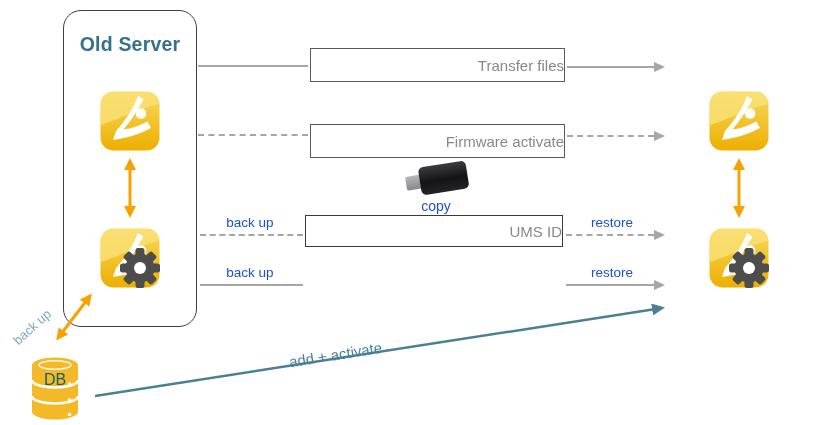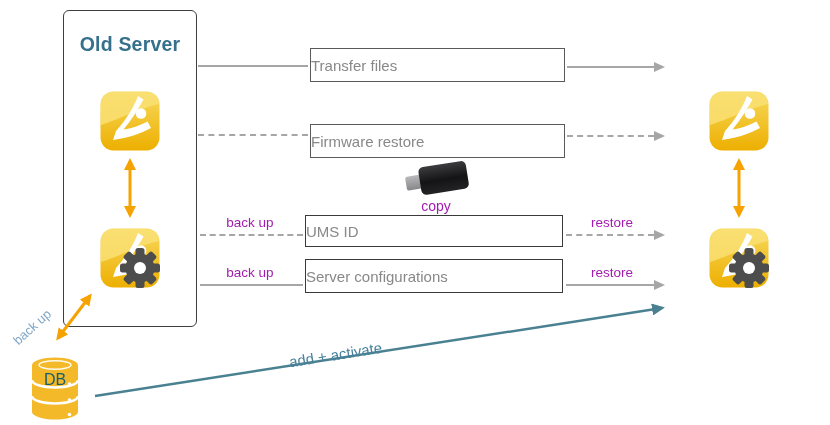--- a/index.html
+++ b/index.html
@@ -4,31 +4,31 @@
 <style>
   html,body{margin:0;padding:0;background:#fff;}
   .canvas{
     position:relative;width:830px;height:425px;background:#ffffff;overflow:hidden;
     font-family:"Liberation Sans",sans-serif;
   }
   .abs{position:absolute;}
 
   
   .server-box{
-    box-sizing:border-box;border:1.5px solid #3e3e3e;border-radius:6px;background:#fff;
+    box-sizing:border-box;border:1.5px solid #3e3e3e;border-radius:18px;background:#fff;
     width:134px;height:317px;top:10px;
   }
   #old-box{left:63px;}
   #new-box{left:672px;}
   .server-title{font-weight:bold;font-size:19.5px;color:#35708C;text-align:center;margin-top:22px;letter-spacing:.2px;}
 
   
   .step-box{
     box-sizing:border-box;border:1px solid #5a5a5a;background:#fff;color:#888;
-    font-size:15px;display:flex;align-items:center;justify-content:flex-start;
+    font-size:15px;display:flex;align-items:center;justify-content:flex-end;
   }
   .step-box.dark{border-color:#3a3a3a;}
   #box-0{left:310px;top:48px;width:255px;height:34px;}
   #box-1{left:310px;top:124px;width:255px;height:34px;}
   #box-2{left:305px;top:215px;width:258px;height:32px;}
   #box-3{left:305px;top:259px;width:258px;height:34px;}
 
   
   .hline{height:0;border-top:2px solid #a6a6a6;}
   .hline.dashed{border-top-style:dashed;}
@@ -39,21 +39,21 @@
   #l4{left:200px;top:284px;width:103px;}
   #r1{left:567px;top:66px;width:87px;}
   #r2{left:567px;top:135px;width:87px;}
   #r3{left:566px;top:234px;width:88px;}
   #r4{left:566px;top:284px;width:88px;}
   #h1{left:654px;top:62px;}
   #h2{left:654px;top:131px;}
   #h3{left:654px;top:230px;}
   #h4{left:654px;top:280px;}
 
-  .mini{font-size:13.5px;color:#a21caf;text-align:center;}
+  .mini{font-size:13.5px;color:#1d4ed8;text-align:center;}
   #lb3{left:200px;top:215px;width:100px;}
   #lb4{left:200px;top:265px;width:100px;}
   #rb3{left:562px;top:215px;width:100px;}
   #rb4{left:562px;top:265px;width:100px;}
 
   
   .app-icon{width:60px;height:60px;}
   #icon-a-old{left:100px;top:91px;}
   #icon-b-old{left:100px;top:228px;}
   #icon-a-new{left:709px;top:91px;}
@@ -182,27 +182,24 @@
         <circle r="14.5"></circle>
           <circle r="6" fill="#ffffff"></circle>
       </g>
     </svg>
   </div>
 
   <div class="abs step-box" id="box-0">
     <span>Transfer files</span>
   </div>
   <div class="abs step-box" id="box-1">
-    <span>Firmware restore</span>
+    <span>Firmware activate</span>
   </div>
   <div class="abs step-box dark" id="box-2">
     <span>UMS ID</span>
-  </div>
-  <div class="abs step-box dark" id="box-3">
-    <span>Server configurations</span>
   </div>
 
   <div class="abs hline" id="l1"></div>
   <div class="abs hline dashed" id="l2"></div>
   <div class="abs hline dashed" id="l3"></div>
   <div class="abs hline" id="l4"></div>
   <div class="abs mini" id="lb3">back up</div>
   <div class="abs mini" id="lb4">back up</div>
 
   <div class="abs hline" id="r1"></div>

